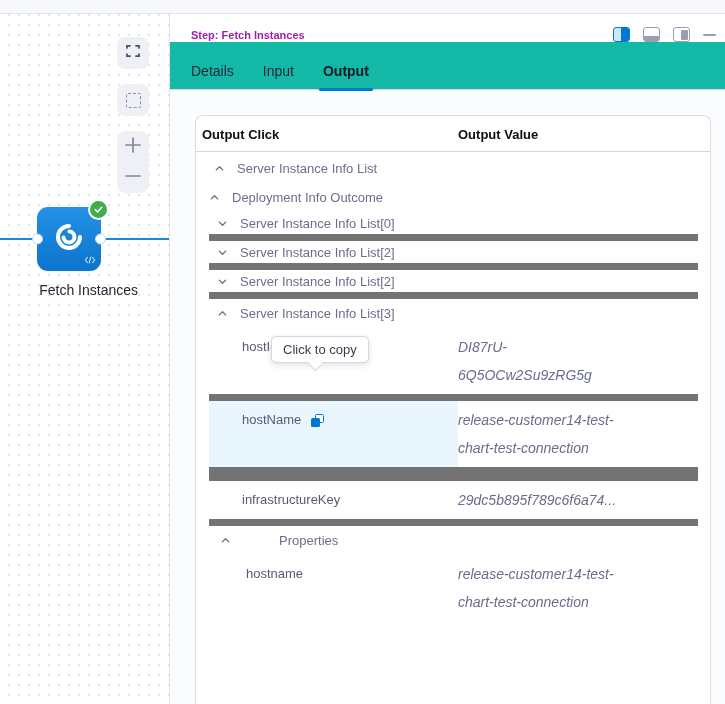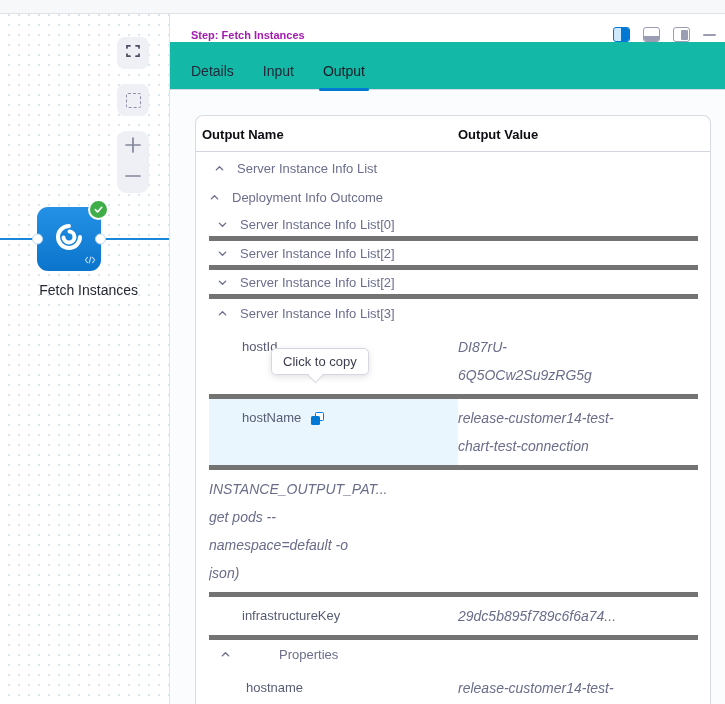--- a/index.html
+++ b/index.html
@@ -53,35 +53,35 @@
   .li-split-right .fill { position:absolute; top:0; right:0; bottom:0; width:8px; background:#0278d5; }
   .li-gray { border:1.5px solid #9b9db2; background:#fff; overflow:hidden; }
   .li-split-bottom .fill { position:absolute; left:0; right:0; bottom:0; height:5px; background:#9b9db2; }
   .li-split-right-muted .fill { position:absolute; top:1.5px; right:1.5px; bottom:1.5px; width:7px;
     background:#9b9db2; border-radius:1px; }
   .minimize-dash { width:13px; height:2px; background:#9b9db2; border-radius:1px; cursor:pointer; }
 
   .tabs { background:#14b8a6; display:flex; gap:29px; padding:21px 0 0 21px;
     border-bottom:1px solid #d8dae3; }
   .tab { font-size:14px; color:#23273a; padding-bottom:10px; position:relative; cursor:pointer; }
-  .tab.active { font-weight:normal; color:#181a24; }
+  .tab.active { font-weight:bold; color:#181a24; }
   .tab.active::after { content:""; position:absolute; left:-4px; right:-4px; bottom:-2px;
     height:3px; background:#0278d5; border-radius:2px; }
 
   
   .table-card { flex:1; margin:25px 0 0 25px; width:516px; background:#fff;
     border:1px solid #d9dbe4; border-bottom:none; border-radius:8px 8px 0 0;
     position:relative; overflow:hidden; }
   .thead { display:flex; padding:11px 12px 9px 6px; border-bottom:1px solid #d2d4de; }
   .th { font-size:13px; font-weight:bold; color:#0d0d12; }
   .th.name { width:256px; flex:none; }
   .tbody { padding:2px 12px 0 13px; }
 
   .row { display:flex; }
-  .row.divider { border-bottom:5px solid #737373; }
+  .row.divider { border-bottom:7px solid #737373; }
   .cell.name { width:249px; flex:none; }
   .cell.value { flex:1; min-width:0; font-size:14px; line-height:28px; color:#696d8a;
     white-space:pre-line; overflow:hidden;font-style:italic; }
 
   .row.tree { min-height:29px; align-items:center; }
   .row.tree .cell.name { display:flex; align-items:center; gap:12px;
     font-size:13px; color:#6b6e8c; }
   .row.tree.lvl2  .cell.name { padding-left:5px; }
   .row.tree.lvl3  .cell.name { padding-left:8px; }
   .row.tree.lvl2b .cell.name { padding-left:11px;gap:48px; }
@@ -95,21 +95,21 @@
   .row.leaf.tall42 { min-height:42px; }
   .row.hl .cell.name { background:#e9f6fe; cursor:pointer; }
 
   .copy-icon { position:relative; width:13px; height:13px; margin-left:10px; margin-top:8px;
     flex:none; display:inline-block; cursor:pointer; }
   .copy-back { position:absolute; right:0; top:0; width:9px; height:9px;
     border:1.5px solid #0278d5; border-radius:1.5px; background:#fff; }
   .copy-front { position:absolute; left:0; bottom:0; width:9px; height:9px;
     background:#0278d5; border-radius:1.5px; }
 
-  .tooltip { position:absolute; left:75px; top:232px; background:#fff;
+  .tooltip { position:absolute; left:75px; top:220px; background:#fff;
     border:1px solid #d5d7e0; border-radius:5px; padding:5px 11px;
     font-size:13px; color:#3a3d4d; box-shadow:0 2px 6px rgba(40,41,61,.14); z-index:5; }
   .tooltip .arrow { position:absolute; left:38px; bottom:-6.5px; width:11px; height:11px;
     background:#fff; border-right:1px solid #d5d7e0; border-bottom:1px solid #d5d7e0;
     transform:rotate(45deg); }
 </style>
 </head>
 <body>
 
 <div class="app">
@@ -197,21 +197,21 @@
       </div>
 
       <div class="tabs">
         <div class="tab">Details</div>
         <div class="tab">Input</div>
         <div class="tab active">Output</div>
       </div>
 
       <div class="table-card">
         <div class="thead">
-          <div class="th name">Output Name</div>
+          <div class="th name">Output Click</div>
           <div class="th value">Output Value</div>
         </div>
 
         <div class="tbody">
 
           <div class="row tree lvl2">
             <div class="cell name">
               <span class="chev">
                 <svg width="11" height="11" viewBox="0 0 12 12">
                     <path d="M2.5 7.5 L6 4 L9.5 7.5" fill="none" stroke="#6b6e8c" stroke-width="1.5" stroke-linecap="round" stroke-linejoin="round"></path>
@@ -296,24 +296,20 @@
               <span class="copy-icon">
                 <span class="copy-back"></span>
                   <span class="copy-front"></span>
               </span>
             </div>
             <div class="cell value">release-customer14-test-
 chart-test-connection</div>
           </div>
 
           <div class="row leaf divider">
-            <div class="cell value">INSTANCE_OUTPUT_PAT...
-get pods --
-namespace=default -o
-json)</div>
           </div>
 
           <div class="row leaf tall42 divider">
             <div class="cell name">
                 <span class="lbl">infrastructureKey</span>
               </div>
             <div class="cell value">29dc5b895f789c6f6a74...</div>
           </div>
 
           <div class="row tree lvl2b">

